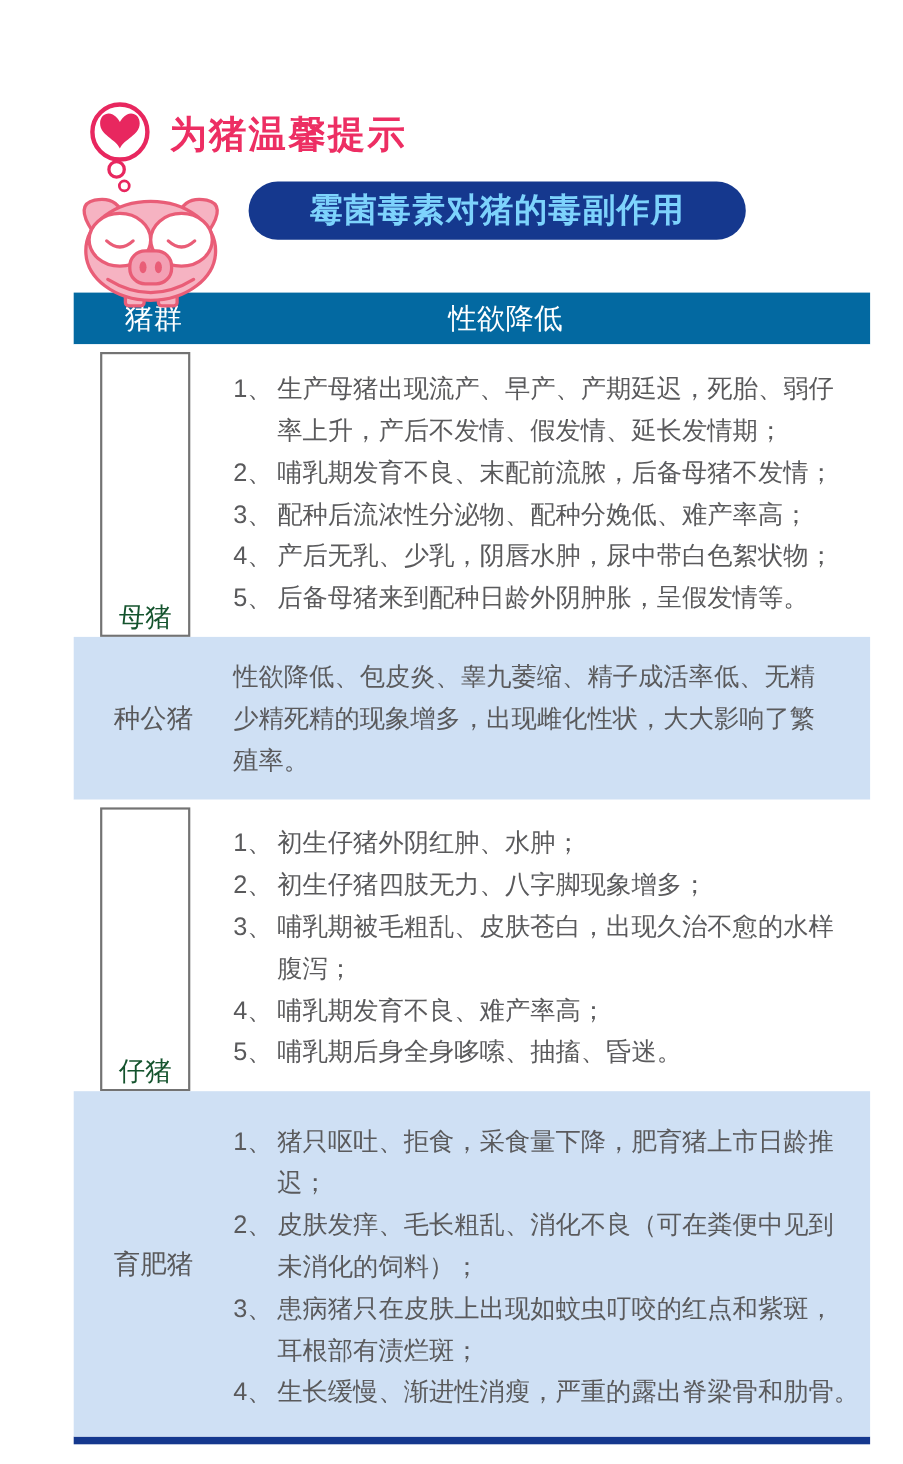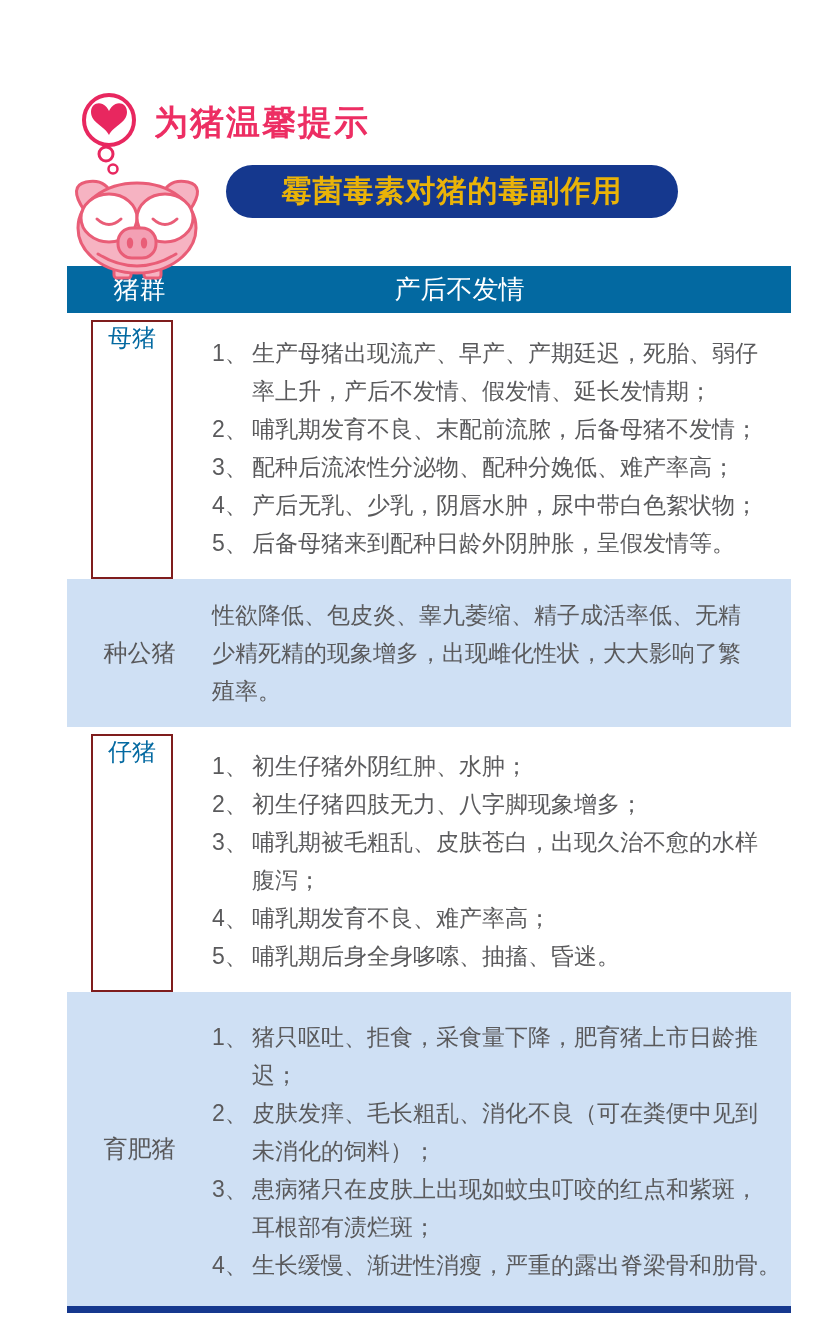--- a/index.html
+++ b/index.html
@@ -9,44 +9,44 @@
     font-family:Liberation Sans, sans-serif;
   }
   
   .tip-title{
     position:absolute;left:138px;top:84px;
     font-size:34px;font-weight:bold;color:#ed2e63;letter-spacing:2px;
   }
   .banner{
     position:absolute;left:210px;top:149px;width:452px;height:53px;
     background:#15388e;border-radius:27px;
-    color:#eab308;font-size:30px;font-weight:bold;letter-spacing:1px;
+    color:#7dd3fc;font-size:30px;font-weight:bold;letter-spacing:1px;
     display:flex;align-items:center;justify-content:center;
   }
   .mascot{position:absolute;left:46px;top:74px;z-index:2;}
   
   .table{position:absolute;left:51px;top:250px;width:724px;}
   .thead{
     height:47px;background:#0369a1;color:#ffffff;
     display:flex;align-items:center;font-size:26px;
   }
   .th-group{width:145px;text-align:center;flex:none;}
   .th-effects{flex:1;text-align:center;padding-right:84px;}
   .row{display:flex;position:relative;background:#ffffff;}
   .row.alt{background:#cfe0f4;}
   .label-cell{
     width:145px;flex:none;position:relative;
     display:flex;align-items:center;justify-content:center;
     font-size:24px;color:#58585a;
   }
   .label-box{
     position:absolute;left:24px;top:7px;bottom:0;width:78px;
-    border:2px solid #7f1d1d;
-    display:flex;align-items:flex-start;justify-content:center;
-    color:#0369a1;background:transparent;
+    border:2px solid #737373;
+    display:flex;align-items:flex-end;justify-content:center;
+    color:#14532d;background:transparent;
   }
   .content-cell{flex:1;font-size:23px;line-height:38px;color:#5a5a5c;}
   .row-sow  .content-cell{padding:21px 10px 17px 0;}
   .row-boar .content-cell{padding:17px 10px 17px 0;}
   .row-piglet .content-cell{padding:20px 10px 17px 0;}
   .row-fattening .content-cell{padding:26px 10px 22px 0;}
   .item{display:flex;}
   .num{width:40px;flex:none;}
   .txt{white-space:pre-line;}
   .para{white-space:pre-line;}
@@ -82,21 +82,21 @@
   </svg>
 
   <div class="tip-title">为猪温馨提示</div>
 
   <div class="banner">霉菌毒素对猪的毒副作用</div>
 
   <div class="table">
 
     <div class="thead">
       <span class="th-group">猪群</span>
-      <span class="th-effects">产后不发情</span>
+      <span class="th-effects">性欲降低</span>
     </div>
 
     <section class="row row-sow">
       <div class="label-cell">
         <div class="label-box">
           <span>母猪</span>
         </div>
       </div>
       <div class="content-cell">
         <div class="item">

